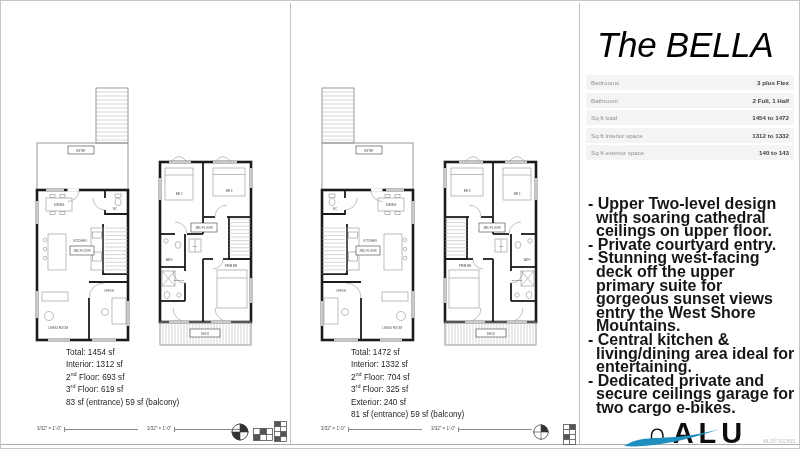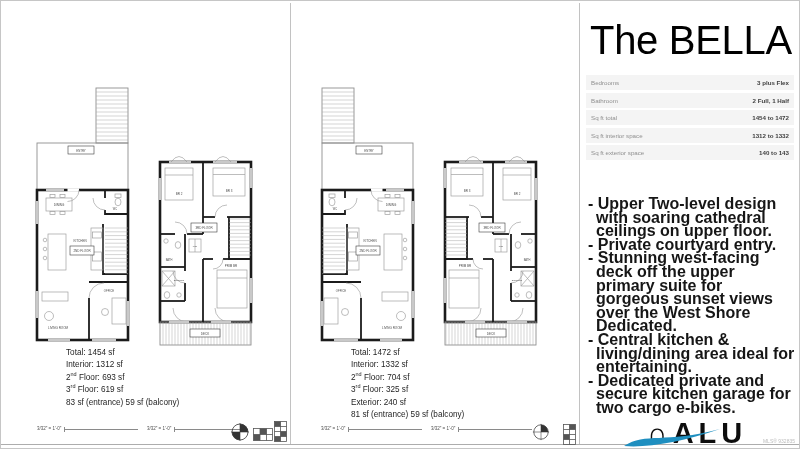--- a/index.html
+++ b/index.html
@@ -24,21 +24,21 @@
   .lbox{fill:#ffffff;stroke:#3d3d3d;stroke-width:0.6;}
   .ptxt{fill:#4c4c4c;text-anchor:middle;font-family:"Liberation Sans",sans-serif;}
 
   
   .totals{position:absolute;top:344px;width:180px;
     font-size:8.2px;line-height:9.7px;color:#1e1e1e;}
   .totals sup{font-size:5.5px;}
 
   
   .rpanel{position:absolute;left:583px;top:0;width:213px;height:447px;}
-  .title{position:absolute;top:16px;left:5px;font-size:40px;letter-spacing:-0.3px;color:#000;font-weight:normal;margin:1px;}
+  .title{position:absolute;top:16px;left:5px;font-size:35px;letter-spacing:-0.3px;color:#000;font-weight:normal;margin:8px;font-style:italic;}
   .specs{position:absolute;top:74px;left:2px;right:3px;}
   .spec-row{display:flex;justify-content:space-between;align-items:center;
     background:#f4f4f4;height:15px;padding:0 5px;margin-bottom:2.5px;}
   .spec-label{font-size:6.2px;color:#8f8f8f;}
   .spec-value{font-size:6.2px;color:#3f3f3f;font-weight:bold;}
   .features{position:absolute;top:196px;left:4px;width:209px;
     font-size:16px;line-height:13.6px;font-weight:bold;color:#161616;}
   .feature-item{padding-left:8px;text-indent:-8px;}
 
   
@@ -513,23 +513,23 @@
       </div>
       <div class="spec-row">
         <span class="spec-label">Sq ft exterior space</span>
         <span class="spec-value">140 to 143</span>
       </div>
     </div>
 
     <div class="features">
       <div class="feature-item">- Upper Two-level design with soaring cathedral ceilings on upper floor.</div>
       <div class="feature-item">- Private courtyard entry.</div>
-      <div class="feature-item">- Stunning west-facing deck off the upper primary suite for gorgeous sunset views over the West Shore Dedicated.</div>
+      <div class="feature-item">- Stunning west-facing deck off the upper primary suite for gorgeous sunset views entry the West Shore Mountains.</div>
       <div class="feature-item">- Central kitchen &amp; living/dining area ideal for entertaining.</div>
-      <div class="feature-item">- Dedicated private and secure kitchen garage for two cargo e-bikes.</div>
+      <div class="feature-item">- Dedicated private and secure ceilings garage for two cargo e-bikes.</div>
     </div>
 
     <div class="logo">
       <div class="wordmark">
         <span>∩ALU</span>
         <svg class="wave" width="100" height="26" viewBox="0 0 100 26">
           <path d="M0,18 C22,4 40,16 96,1 C58,14 24,20 0,18 Z" fill="#1f8fc0"></path>
         </svg>
       </div>
       <div class="site">naluVicWest.com</div>

